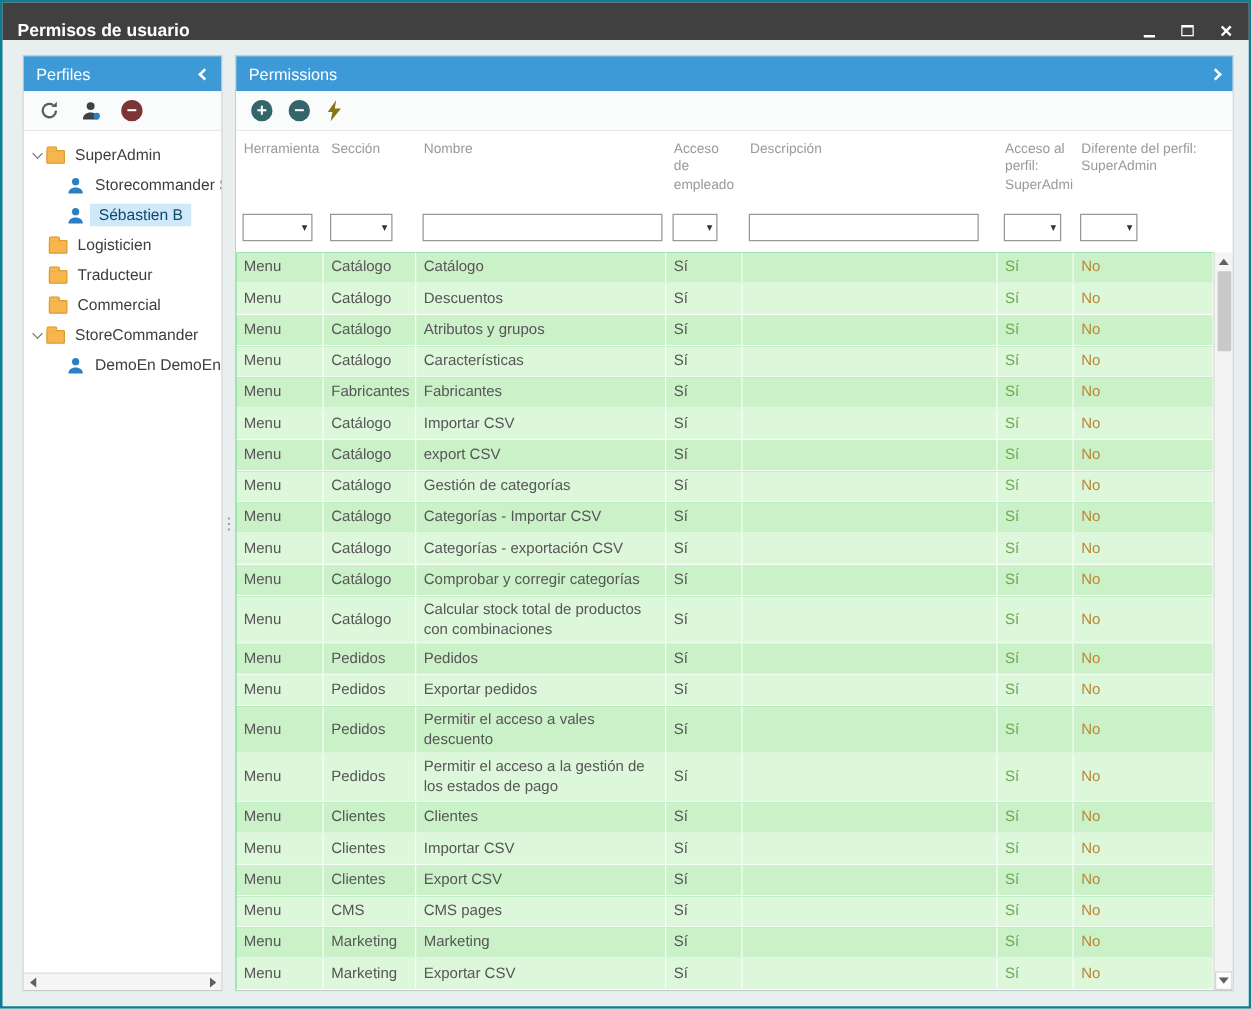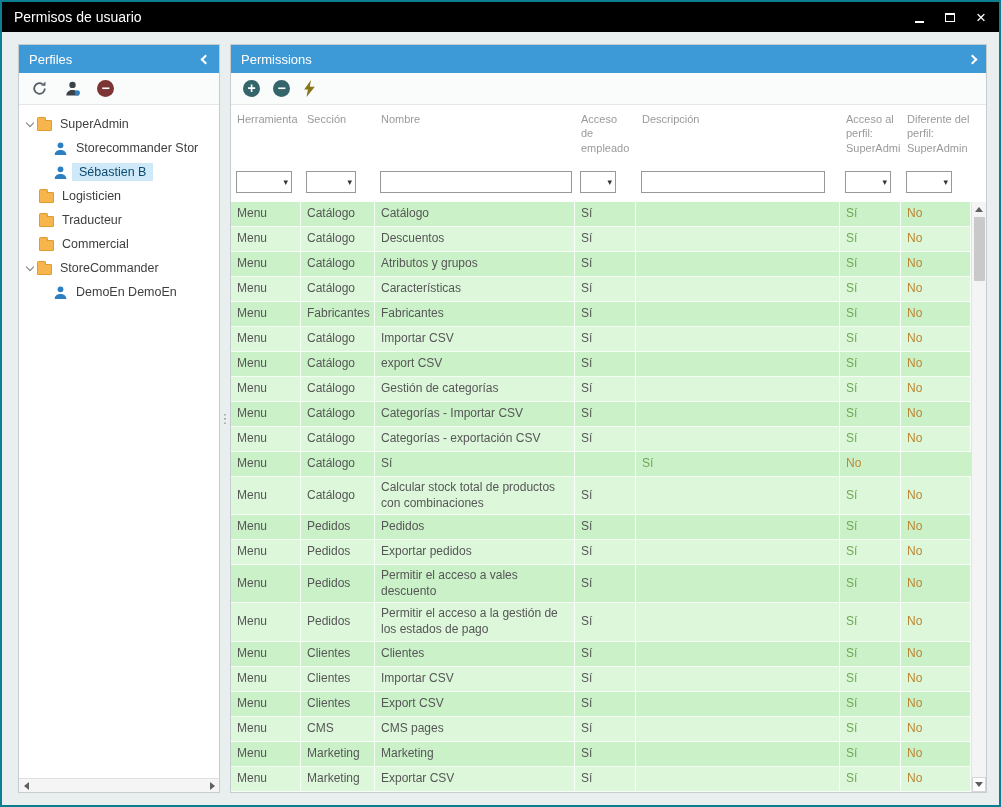--- a/index.html
+++ b/index.html
@@ -2,34 +2,34 @@
 <html><head>
 <meta charset="utf-8">
 <style>
   * { margin:0; padding:0; box-sizing:border-box; }
   html,body { background:#fff; }
   body { font-family:"Liberation Sans","DejaVu Sans",sans-serif; font-size:12px; color:#444; }
 
   .window { width:1001px; height:807px; border:2px solid #0d7e91; background:#e9eeef; display:flex; flex-direction:column; }
 
   
-  .titlebar { height:30px; background:#000000; color:#fff; display:flex; align-items:center; padding:0 10px 0 12px; flex:none; }
+  .titlebar { height:30px; background:#404040; color:#fff; display:flex; align-items:flex-end; padding:0 10px 0 12px; flex:none;font-weight:bold; }
   .titlebar .title { font-size:14px; }
   .win-controls { margin-left:auto; display:flex; gap:15px; align-items:center; }
   .wc { width:16px; height:16px; display:flex; align-items:center; justify-content:center; cursor:default; }
   .minbar { width:9px; height:2px; background:#fff; display:block; margin-top:9px; }
   .maxbox { width:10px; height:9px; border:1px solid #fff; border-top-width:2px; display:block; }
   .wc.close { font-size:17px; line-height:1; }
 
   
   .main { flex:1; min-height:0; display:flex; padding:12px 12px 12px 16px; gap:0; }
   .splitter { width:10px; flex:none; display:flex; align-items:center; justify-content:center; color:#8e9396; font-size:13px; cursor:col-resize; }
 
   .panel { background:#fff; border:1px solid #c6cdd0; display:flex; flex-direction:column; min-height:0; }
-  .left-panel { width:202px; flex:none; }
+  .left-panel { width:160px; flex:none; }
   .right-panel { flex:1; min-width:0; }
 
   .panel-header { height:28px; background:#3e9ad6; color:#fff; font-size:13px; display:flex; align-items:center; justify-content:space-between; padding:0 10px; flex:none; }
   .chev-left,.chev-right { width:7px; height:7px; border-right:2px solid #fff; border-bottom:2px solid #fff; display:inline-block; }
   .chev-left { transform:rotate(135deg); }
   .chev-right { transform:rotate(-45deg); }
 
   .toolbar { height:32px; background:#fafbfb; border-bottom:1px solid #e4e7e8; display:flex; align-items:center; gap:16px; padding:0 12px; flex:none; }
   .circle-btn { width:17px; height:17px; border-radius:50%; color:#fff; display:flex; align-items:center; justify-content:center; font-size:14px; font-weight:bold; line-height:15px; cursor:default; flex:none; }
   .teal { background:#33656a; }
@@ -324,20 +324,21 @@
               <div class="cell">Catálogo</div>
               <div class="cell">Categorías - exportación CSV</div>
               <div class="cell">Sí</div>
               <div class="cell"></div>
               <div class="cell si-green">Sí</div>
               <div class="cell no-orange">No</div>
             </div>
             <div class="row grid-cols">
               <div class="cell">Menu</div>
               <div class="cell">Catálogo</div>
+              <div class="cell">Comprobar y corregir categorías</div>
               <div class="cell">Sí</div>
               <div class="cell"></div>
               <div class="cell si-green">Sí</div>
               <div class="cell no-orange">No</div>
             </div>
             <div class="row grid-cols">
               <div class="cell">Menu</div>
               <div class="cell">Catálogo</div>
               <div class="cell">Calcular stock total de productos con combinaciones</div>
               <div class="cell">Sí</div>

